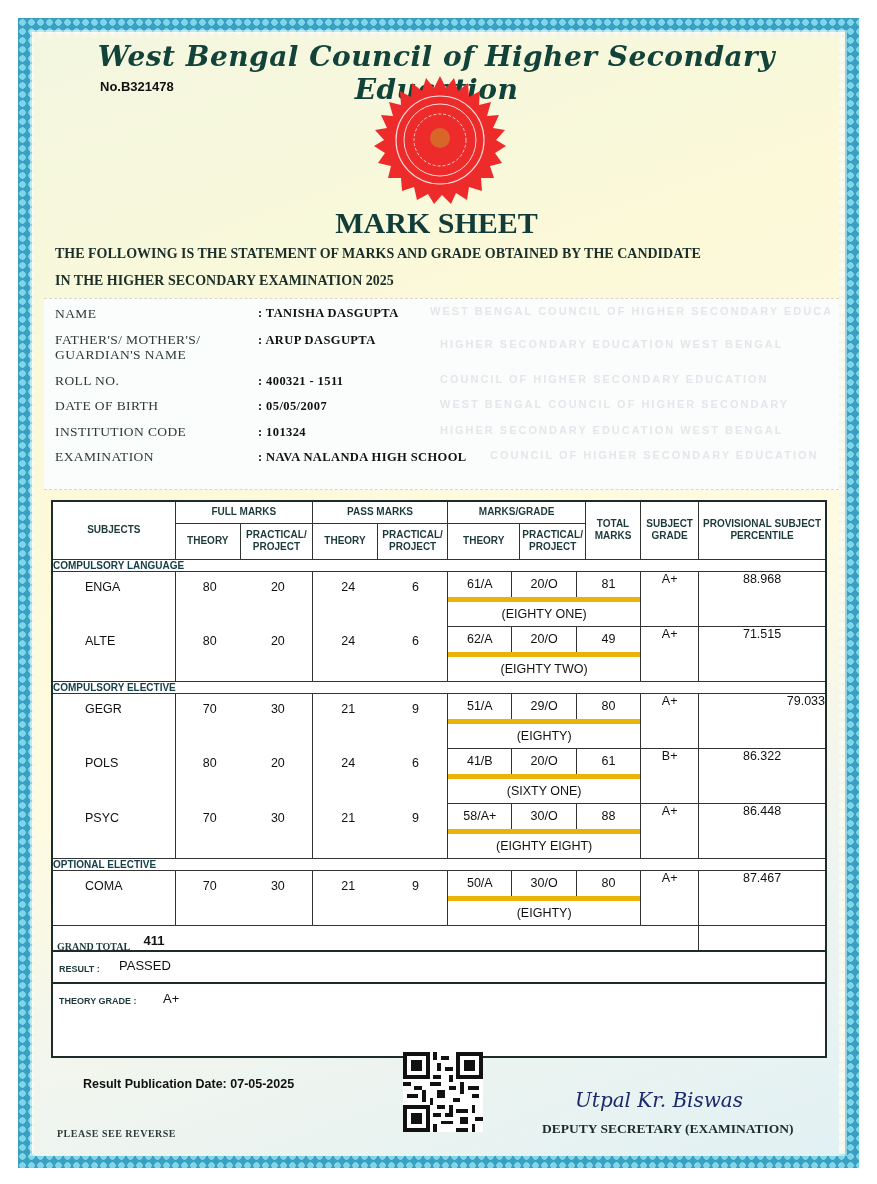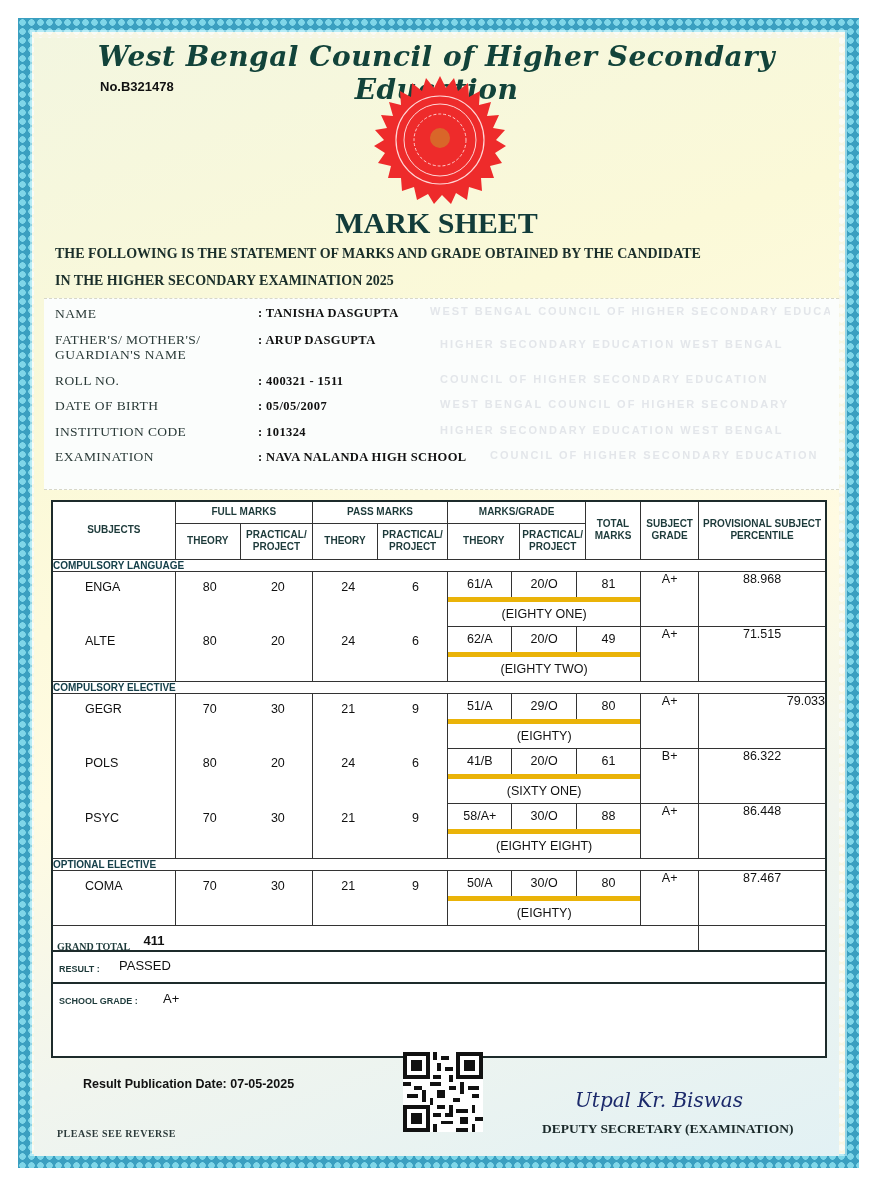--- a/index.html
+++ b/index.html
@@ -303,21 +303,21 @@
     </tr>
   </tbody>
 </table>
 
 <div class="summary" style="top:938px;height:108px;margin-top:12px;">
   <div class="sum-row">
     <span class="sum-label">RESULT :</span>
     <span class="sum-val" style="left:66px;top:6px;">PASSED</span>
   </div>
   <div class="sum-row">
-    <span class="sum-label">SCHOOL GRADE :</span>
+    <span class="sum-label">THEORY GRADE :</span>
     <span class="sum-val" style="left:110px;top:7px;">A+</span>
   </div>
 </div>
 
 <div class="pubdate">Result Publication Date: 07-05-2025</div>
 
 <svg class="qr" viewBox="0 0 21 21" shape-rendering="crispEdges">
   <rect width="21" height="21" fill="#fff"></rect>
   <g fill="#111">
     <rect x="0" y="0" width="7" height="1"></rect>

